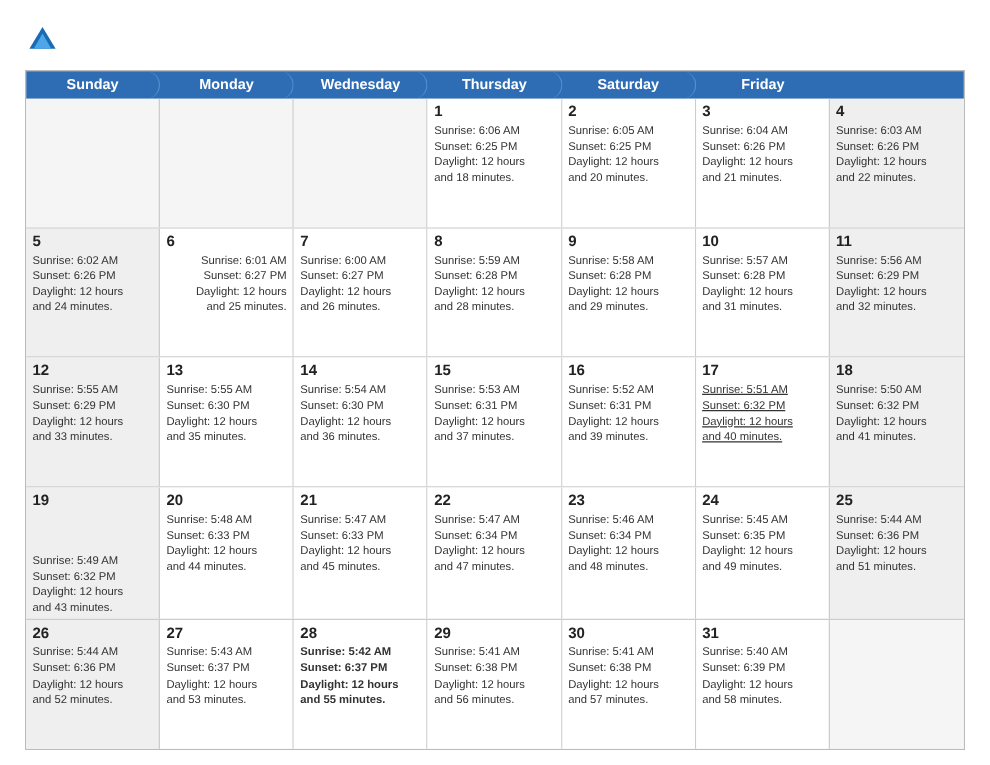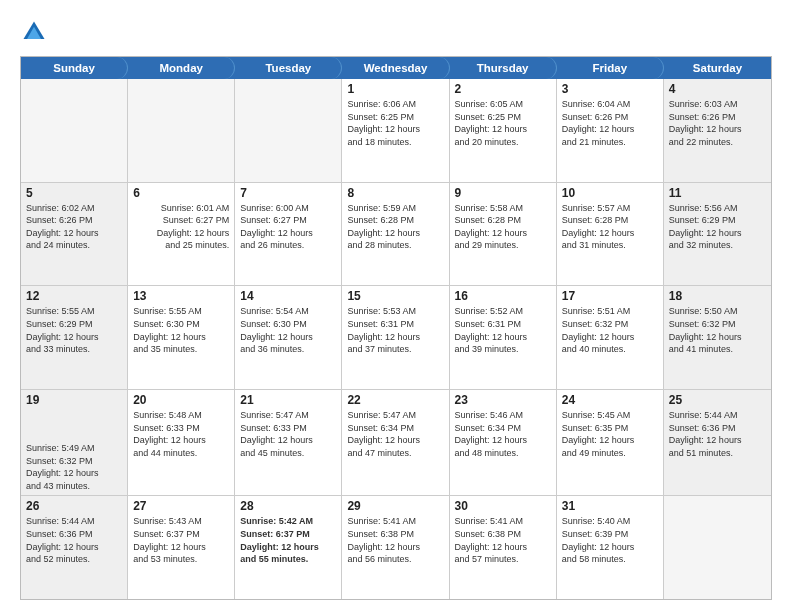--- a/index.html
+++ b/index.html
@@ -135,25 +135,24 @@
     <div class="title-block">
       <div class="month-title"></div>
       <div class="subtitle"></div>
     </div>
   </div>
 
   <div class="calendar">
     <div class="cal-header" id="cal-header">
         <div class="cal-header-cell">Sunday</div>
         <div class="cal-header-cell">Monday</div>
-        <div class="cal-header-cell">Tuesday</div>
         <div class="cal-header-cell">Wednesday</div>
         <div class="cal-header-cell">Thursday</div>
+        <div class="cal-header-cell">Saturday</div>
         <div class="cal-header-cell">Friday</div>
-        <div class="cal-header-cell">Saturday</div>
       </div>
     <div class="cal-body" id="cal-body">
         <div class="cal-row">
           <div class="cal-cell empty"></div>
           <div class="cal-cell empty"></div>
           <div class="cal-cell empty"></div>
           <div class="cal-cell">
             <div class="day-num">1</div>
             <div class="day-info" style="white-space: pre-line;">Sunrise: 6:06 AM
 Sunset: 6:25 PM
@@ -264,21 +263,21 @@
           </div>
           <div class="cal-cell">
             <div class="day-num">16</div>
             <div class="day-info" style="white-space: pre-line;">Sunrise: 5:52 AM
 Sunset: 6:31 PM
 Daylight: 12 hours
 and 39 minutes.</div>
           </div>
           <div class="cal-cell">
             <div class="day-num">17</div>
-            <div class="day-info" style="white-space: pre-line;">Sunrise: 5:51 AM
+            <div class="day-info" style="white-space: pre-line; text-decoration: underline;">Sunrise: 5:51 AM
 Sunset: 6:32 PM
 Daylight: 12 hours
 and 40 minutes.</div>
           </div>
           <div class="cal-cell shaded">
             <div class="day-num">18</div>
             <div class="day-info" style="white-space: pre-line;">Sunrise: 5:50 AM
 Sunset: 6:32 PM
 Daylight: 12 hours
 and 41 minutes.</div>

